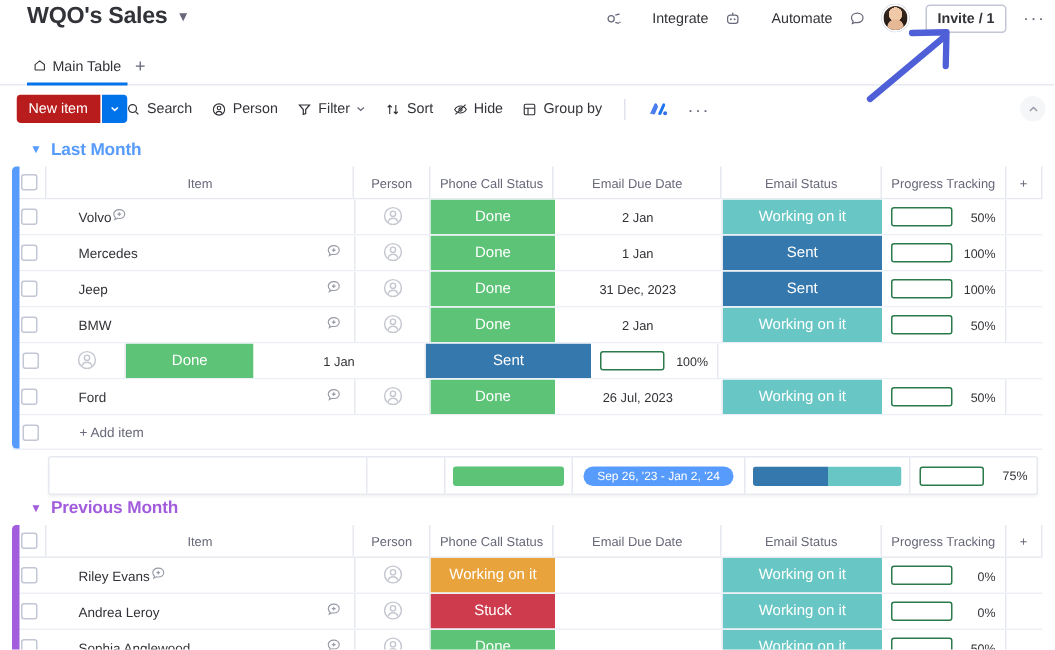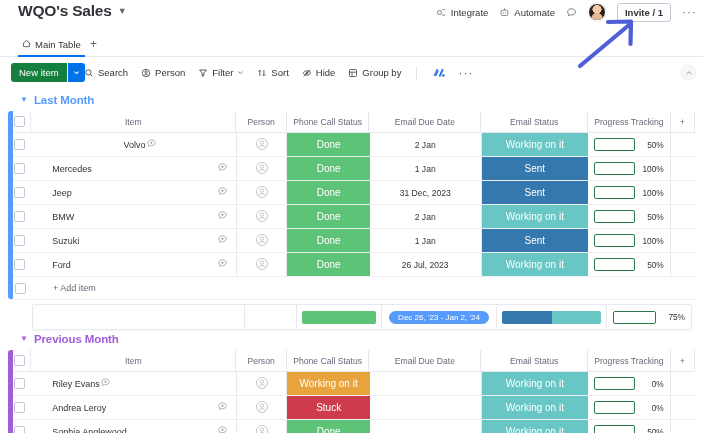--- a/index.html
+++ b/index.html
@@ -16,21 +16,21 @@
     position:absolute;left:18px;top:2px;
     font-size:15.5px;font-weight:700;letter-spacing:-.2px;color:#323338;
     display:flex;align-items:center;gap:6px;cursor:pointer;
   }
   .board-title .cv{font-size:9px;color:#676879;font-weight:400;}
 
   .hdr-right{
     position:absolute;right:6px;top:2px;height:20px;
     display:flex;align-items:center;gap:11px;
   }
-  .hitem{display:flex;align-items:center;gap:4px;font-size:9.5px;color:#323338;cursor:pointer;white-space:nowrap;}
+  .hitem{display:flex;align-items:center;gap:20px;font-size:9.5px;color:#323338;cursor:pointer;white-space:nowrap;}
   .hitem svg{display:block;}
   .avatar{
     width:16px;height:16px;border-radius:50%;
     background:radial-gradient(circle at 50% 34%,#f0c9a8 0 34%,transparent 35%),
                linear-gradient(#3b2b22,#20160f);
     border:1px solid #ffffff;box-shadow:0 0 0 .5px #d0d4e4;
     position:relative;overflow:hidden;flex:none;
   }
   .avatar::after{
     content:"";position:absolute;left:50%;top:58%;width:11px;height:9px;
@@ -50,21 +50,21 @@
     font-size:9.5px;color:#323338;border-bottom:2px solid #0073ea;cursor:pointer;padding:0 4px;
   }
   .tab-add{position:absolute;left:90px;top:3px;font-size:12px;color:#676879;cursor:pointer;}
 
   
   .toolbar{position:relative;height:32px;}
   .newitem{
     position:absolute;left:11px;top:6px;display:flex;align-items:stretch;
     border-radius:3px;overflow:hidden;cursor:pointer;height:19px;
   }
-  .newitem .lbl{background:#15803d;color:#fff;font-size:9.5px;padding:0 8px;display:flex;align-items:center;}
+  .newitem .lbl{background:#b91c1c;color:#fff;font-size:9.5px;padding:0 8px;display:flex;align-items:center;}
   .newitem .sep{width:1px;background:rgba(255,255,255,.45);}
   .newitem .caret{background:#0073ea;color:#fff;display:flex;align-items:center;padding:0 5px;}
   .tb-group{position:absolute;left:84px;top:6px;display:flex;align-items:center;gap:13px;height:19px;}
   .tb{display:flex;align-items:center;gap:4px;font-size:9.5px;color:#323338;cursor:pointer;white-space:nowrap;}
   .tb svg{display:block;}
   .tb-div{width:1px;height:14px;background:#e0e3ee;margin:0 2px;}
   .collapse-btn{
     position:absolute;right:6px;top:7px;width:17px;height:17px;border-radius:50%;
     background:#f5f6f8;display:flex;align-items:center;justify-content:center;cursor:pointer;
   }
@@ -302,21 +302,21 @@
             <div class="cell c-phone" style="justify-content:center;">Phone Call Status</div>
             <div class="cell c-due" style="justify-content:center;">Email Due Date</div>
             <div class="cell c-email" style="justify-content:center;">Email Status</div>
             <div class="cell c-prog" style="justify-content:center;">Progress Tracking</div>
             <div class="cell c-plus">+</div>
           </div>
           <div class="row rowline">
             <div class="cell c-chk">
               <span class="chk"></span>
             </div>
-            <div class="cell c-item" style="justify-content: center; padding-right: 8px;">Volvo<span class="upd-icon"><svg width="11" height="11" viewBox="0 0 16 16" fill="none" stroke="#9699a6" stroke-width="1.1">
+            <div class="cell c-item" style="justify-content: flex-start; padding-right: 8px;">Volvo<span class="upd-icon"><svg width="11" height="11" viewBox="0 0 16 16" fill="none" stroke="#9699a6" stroke-width="1.1">
                   <path d="M8 2.6c3.1 0 5.3 1.9 5.3 4.3S11.1 11.2 8 11.2c-.6 0-1.2-.1-1.7-.2l-2.6 1.3.7-1.9C3.2 9.6 2.7 8.5 2.7 6.9 2.7 4.5 4.9 2.6 8 2.6z"></path>
                   <path d="M8 5.1v3.6M6.2 6.9h3.6"></path>
                 </svg></span></div>
             <div class="cell c-person" style="border-right:1px solid #e6e9ef">
               <span class="prs-icon"><svg width="14" height="14" viewBox="0 0 16 16" fill="none" stroke="#c5c7d0" stroke-width="1.1">
                   <circle cx="8" cy="8" r="6.4"></circle>
                   <circle cx="8" cy="6.3" r="2"></circle>
                   <path d="M4.3 12.4a3.9 3.9 0 017.4 0"></path>
                 </svg></span>
             </div>
@@ -422,24 +422,20 @@
                 <span class="prog-bar"><span class="prog-fill" style="width:50%"></span></span>
                 <span class="prog-pct">50%</span>
               </span>
             </div>
             <div class="cell c-plus"></div>
           </div>
           <div class="row rowline">
             <div class="cell c-chk">
               <span class="chk"></span>
             </div>
-            <div class="cell c-item" style="justify-content: space-between; padding-right: 8px;">Suzuki<span class="upd-icon"><svg width="11" height="11" viewBox="0 0 16 16" fill="none" stroke="#9699a6" stroke-width="1.1">
-                  <path d="M8 2.6c3.1 0 5.3 1.9 5.3 4.3S11.1 11.2 8 11.2c-.6 0-1.2-.1-1.7-.2l-2.6 1.3.7-1.9C3.2 9.6 2.7 8.5 2.7 6.9 2.7 4.5 4.9 2.6 8 2.6z"></path>
-                  <path d="M8 5.1v3.6M6.2 6.9h3.6"></path>
-                </svg></span></div>
             <div class="cell c-person" style="border-right:1px solid #e6e9ef">
               <span class="prs-icon"><svg width="14" height="14" viewBox="0 0 16 16" fill="none" stroke="#c5c7d0" stroke-width="1.1">
                   <circle cx="8" cy="8" r="6.4"></circle>
                   <circle cx="8" cy="6.3" r="2"></circle>
                   <path d="M4.3 12.4a3.9 3.9 0 017.4 0"></path>
                 </svg></span>
             </div>
             <div class="cell c-phone" style="padding:0;border-right:none">
               <span class="status" style="background:#5dc377">Done</span>
             </div>
@@ -495,21 +491,21 @@
       </div>
       <div class="summary">
         <div class="sm-pad"></div>
         <div class="sm-box" style="width:658px">
           <div class="sm-cell" style="width:211px"></div>
           <div class="sm-cell" style="width:52px;border-left:1px solid #e6e9ef"></div>
           <div class="sm-cell" style="width:85px;border-left:1px solid #e6e9ef;padding:0 5px">
             <span class="sm-bar" style="background:#5dc377;width:100%"></span>
           </div>
           <div class="sm-cell" style="width:115px;border-left:1px solid #e6e9ef">
-            <span class="pill">Dec 26, '23 - Jan 2, '24</span>
+            <span class="pill">Sep 26, '23 - Jan 2, '24</span>
           </div>
           <div class="sm-cell" style="width:110px;border-left:1px solid #e6e9ef;padding:0 5px">
             <span class="split">
               <span style="background:#3578ad;width:50%"></span>
               <span style="background:#68c6c4;width:50%"></span>
             </span>
           </div>
           <div class="sm-cell" style="width:85px;border-left:1px solid #e6e9ef;padding:0">
             <span class="prog-wrap">
               <span class="prog-bar"><span class="prog-fill" style="width:75%"></span></span>

